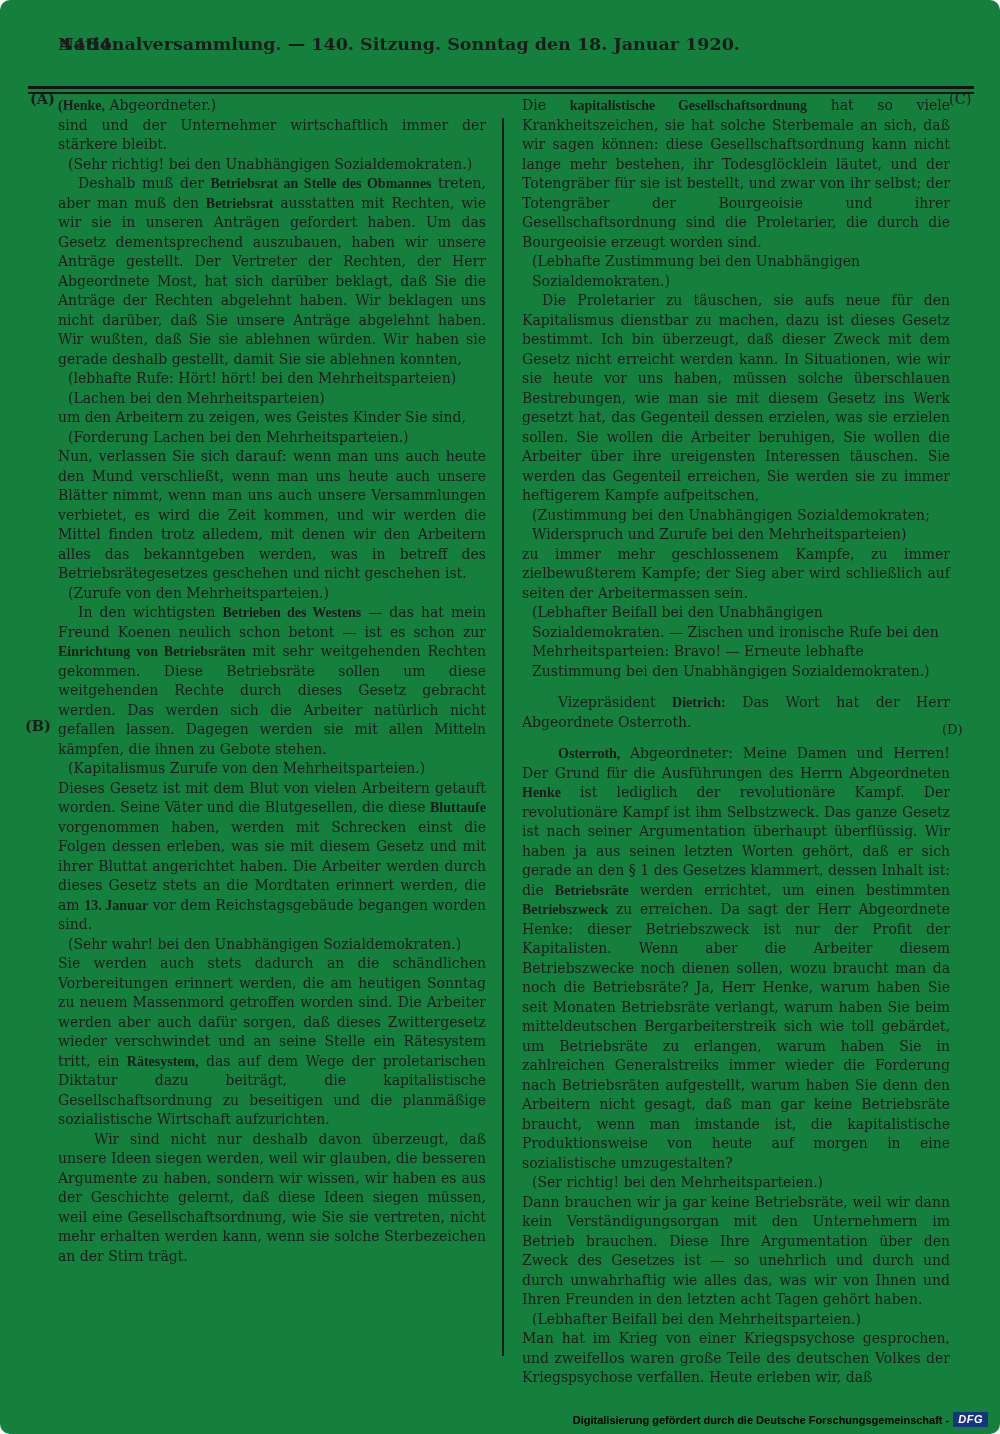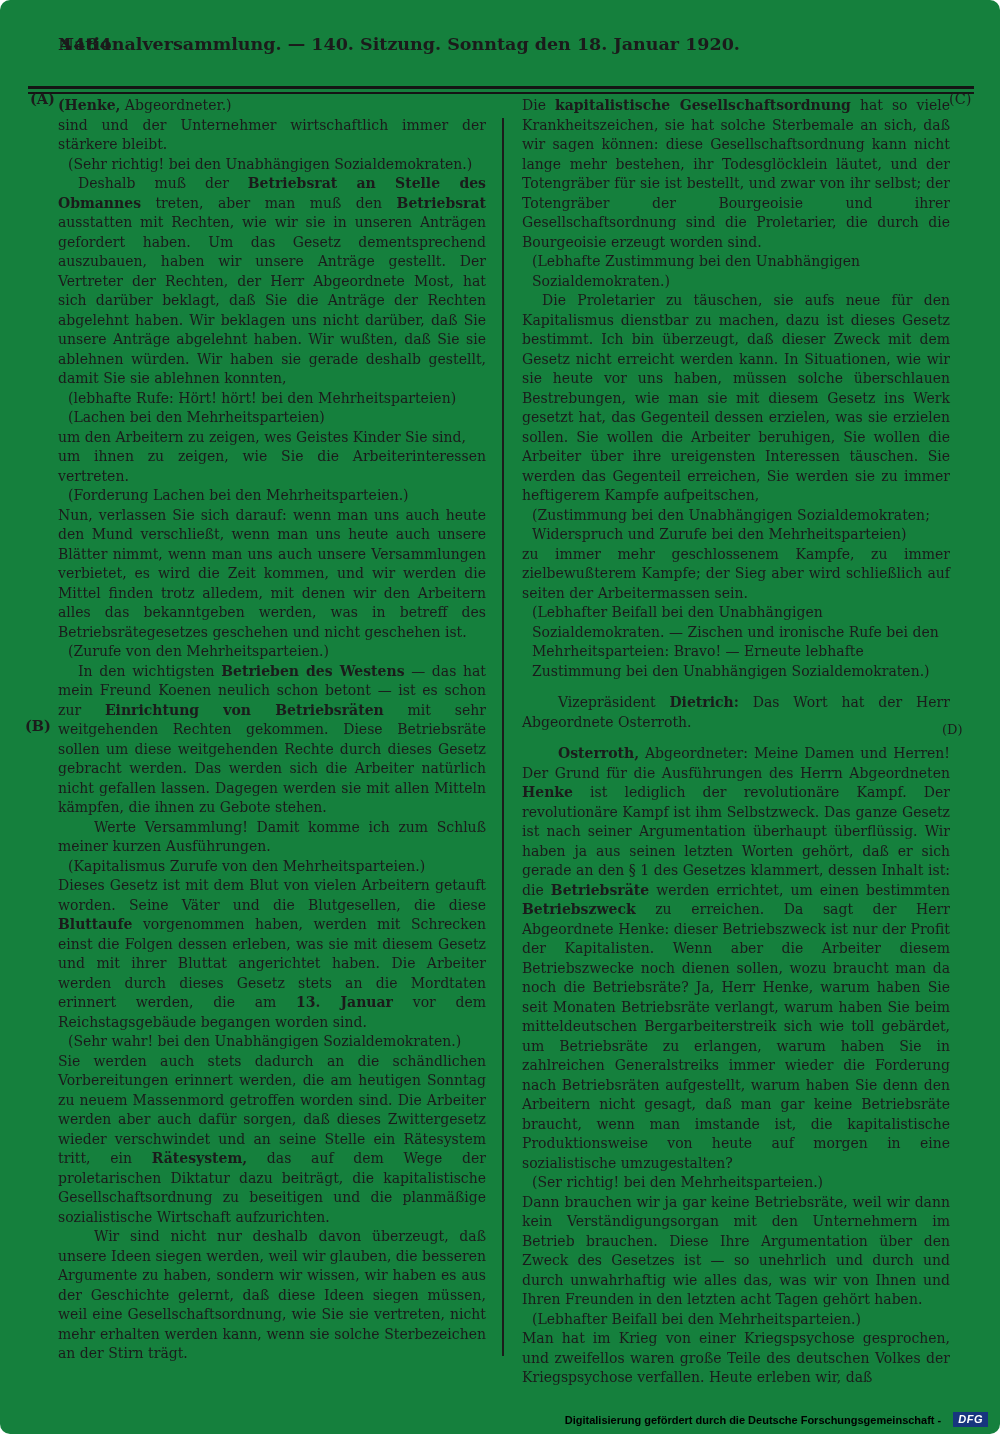--- a/index.html
+++ b/index.html
@@ -23,29 +23,29 @@
   .col { width:50%; font-size:14px; line-height:19.5px; }
   .col-left  { padding-right:16px; }
   .col-right { padding-left:20px; }
   .blk { margin:0; }
   .note  { text-align:left; }
   .p     { text-align:justify; text-indent:20px; }
   .p2    { text-align:justify; text-indent:36px; }
   .pn    { text-align:justify; text-indent:0; }
   .stage { text-align:left; padding:0 10px; }
   .gap   { margin-top:12px; }
-  .b { font-weight:bold; }
+  .b { font-weight:bold;font-family:Liberation Serif, serif; }
   
   .marker { position:absolute; font-size:14.5px; }
   .marker-a { left:30px;  top:90px;  font-weight:bold; }
   .marker-b { left:25px;  top:717px; font-weight:bold; }
   .marker-c { left:949px; top:91px;  font-weight:normal; }
   .marker-d { left:942px; top:722px; font-weight:normal; font-size:13px; }
   
-  .footer { position:absolute; right:12px; bottom:7px; display:flex; align-items:center; gap:12px;
+  .footer { position:absolute; right:12px; bottom:7px; display:flex; align-items:center; gap:4px;
             font-family:"Liberation Sans", sans-serif; font-size:11px; font-weight:bold; color:#000; }
   .dfg-logo { color:#fff; padding:1px 5px 2px 5px; font-style:italic; font-weight:bold;
               font-size:11px; letter-spacing:0.5px; }
 </style>
 </head>
 <body>
 
 <div class="page">
 
   <header class="header">
@@ -58,26 +58,24 @@
 
   <div class="cols">
     <div class="col col-left">
         <div class="blk note"><span class="b">(Henke,</span><span> Abgeordneter.)</span></div>
         <div class="blk pn"><span>sind und der Unternehmer wirtschaftlich immer der stärkere bleibt.</span></div>
         <div class="blk stage"><span>(Sehr richtig! bei den Unabhängigen Sozialdemokraten.)</span></div>
         <div class="blk p"><span>Deshalb muß der </span><span class="b">Betriebsrat an Stelle des Obmannes</span><span> treten, aber man muß den </span><span class="b">Betriebsrat</span><span> ausstatten mit Rechten, wie wir sie in unseren Anträgen gefordert haben. Um das Gesetz dementsprechend auszubauen, haben wir unsere Anträge gestellt. Der Vertreter der Rechten, der Herr Abgeordnete Most, hat sich darüber beklagt, daß Sie die Anträge der Rechten abgelehnt haben. Wir beklagen uns nicht darüber, daß Sie unsere Anträge abgelehnt haben. Wir wußten, daß Sie sie ablehnen würden. Wir haben sie gerade deshalb gestellt, damit Sie sie ablehnen konnten,</span></div>
         <div class="blk stage"><span>(lebhafte Rufe: Hört! hört! bei den Mehrheitsparteien)</span></div>
         <div class="blk stage"><span>(Lachen bei den Mehrheitsparteien)</span></div>
         <div class="blk pn"><span>um den Arbeitern zu zeigen, wes Geistes Kinder Sie sind,</span></div>
-        <div class="blk pn"><span>um ihnen zu zeigen, wie Sie die Arbeiterinteressen vertreten.</span></div>
         <div class="blk stage"><span>(Forderung Lachen bei den Mehrheitsparteien.)</span></div>
         <div class="blk pn"><span>Nun, verlassen Sie sich darauf: wenn man uns auch heute den Mund verschließt, wenn man uns heute auch unsere Blätter nimmt, wenn man uns auch unsere Versammlungen verbietet, es wird die Zeit kommen, und wir werden die Mittel finden trotz alledem, mit denen wir den Arbeitern alles das bekanntgeben werden, was in betreff des Betriebsrätegesetzes geschehen und nicht geschehen ist.</span></div>
         <div class="blk stage"><span>(Zurufe von den Mehrheitsparteien.)</span></div>
         <div class="blk p"><span>In den wichtigsten </span><span class="b">Betrieben des Westens</span><span> — das hat mein Freund Koenen neulich schon betont — ist es schon zur </span><span class="b">Einrichtung von Betriebsräten</span><span> mit sehr weitgehenden Rechten gekommen. Diese Betriebsräte sollen um diese weitgehenden Rechte durch dieses Gesetz gebracht werden. Das werden sich die Arbeiter natürlich nicht gefallen lassen. Dagegen werden sie mit allen Mitteln kämpfen, die ihnen zu Gebote stehen.</span></div>
-        <div class="blk p2"><span>Werte Versammlung! Damit komme ich zum Schluß meiner kurzen Ausführungen.</span></div>
         <div class="blk stage"><span>(Kapitalismus Zurufe von den Mehrheitsparteien.)</span></div>
         <div class="blk pn"><span>Dieses Gesetz ist mit dem Blut von vielen Arbeitern getauft worden. Seine Väter und die Blutgesellen, die diese </span><span class="b">Bluttaufe</span><span> vorgenommen haben, werden mit Schrecken einst die Folgen dessen erleben, was sie mit diesem Gesetz und mit ihrer Bluttat angerichtet haben. Die Arbeiter werden durch dieses Gesetz stets an die Mordtaten erinnert werden, die am </span><span class="b">13. Januar</span><span> vor dem Reichstagsgebäude begangen worden sind.</span></div>
         <div class="blk stage"><span>(Sehr wahr! bei den Unabhängigen Sozialdemokraten.)</span></div>
         <div class="blk pn"><span>Sie werden auch stets dadurch an die schändlichen Vorbereitungen erinnert werden, die am heutigen Sonntag zu neuem Massenmord getroffen worden sind. Die Arbeiter werden aber auch dafür sorgen, daß dieses Zwittergesetz wieder verschwindet und an seine Stelle ein Rätesystem tritt, ein </span><span class="b">Rätesystem,</span><span> das auf dem Wege der proletarischen Diktatur dazu beiträgt, die kapitalistische Gesellschaftsordnung zu beseitigen und die planmäßige sozialistische Wirtschaft aufzurichten.</span></div>
         <div class="blk p2"><span>Wir sind nicht nur deshalb davon überzeugt, daß unsere Ideen siegen werden, weil wir glauben, die besseren Argumente zu haben, sondern wir wissen, wir haben es aus der Geschichte gelernt, daß diese Ideen siegen müssen, weil eine Gesellschaftsordnung, wie Sie sie vertreten, nicht mehr erhalten werden kann, wenn sie solche Sterbezeichen an der Stirn trägt.</span></div>
       </div>
     <div class="col col-right">
         <div class="blk pn"><span>Die </span><span class="b">kapitalistische Gesellschaftsordnung</span><span> hat so viele Krankheitszeichen, sie hat solche Sterbemale an sich, daß wir sagen können: diese Gesellschaftsordnung kann nicht lange mehr bestehen, ihr Todesglöcklein läutet, und der Totengräber für sie ist bestellt, und zwar von ihr selbst; der Totengräber der Bourgeoisie und ihrer Gesellschaftsordnung sind die Proletarier, die durch die Bourgeoisie erzeugt worden sind.</span></div>
         <div class="blk stage"><span>(Lebhafte Zustimmung bei den Unabhängigen Sozialdemokraten.)</span></div>
         <div class="blk p"><span>Die Proletarier zu täuschen, sie aufs neue für den Kapitalismus dienstbar zu machen, dazu ist dieses Gesetz bestimmt. Ich bin überzeugt, daß dieser Zweck mit dem Gesetz nicht erreicht werden kann. In Situationen, wie wir sie heute vor uns haben, müssen solche überschlauen Bestrebungen, wie man sie mit diesem Gesetz ins Werk gesetzt hat, das Gegenteil dessen erzielen, was sie erzielen sollen. Sie wollen die Arbeiter beruhigen, Sie wollen die Arbeiter über ihre ureigensten Interessen täuschen. Sie werden das Gegenteil erreichen, Sie werden sie zu immer heftigerem Kampfe aufpeitschen,</span></div>

